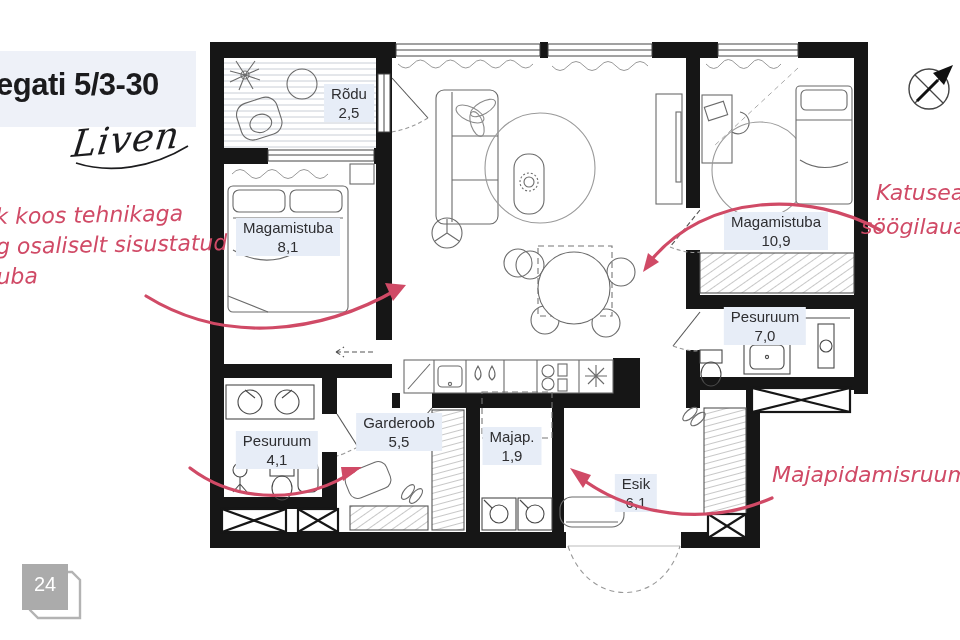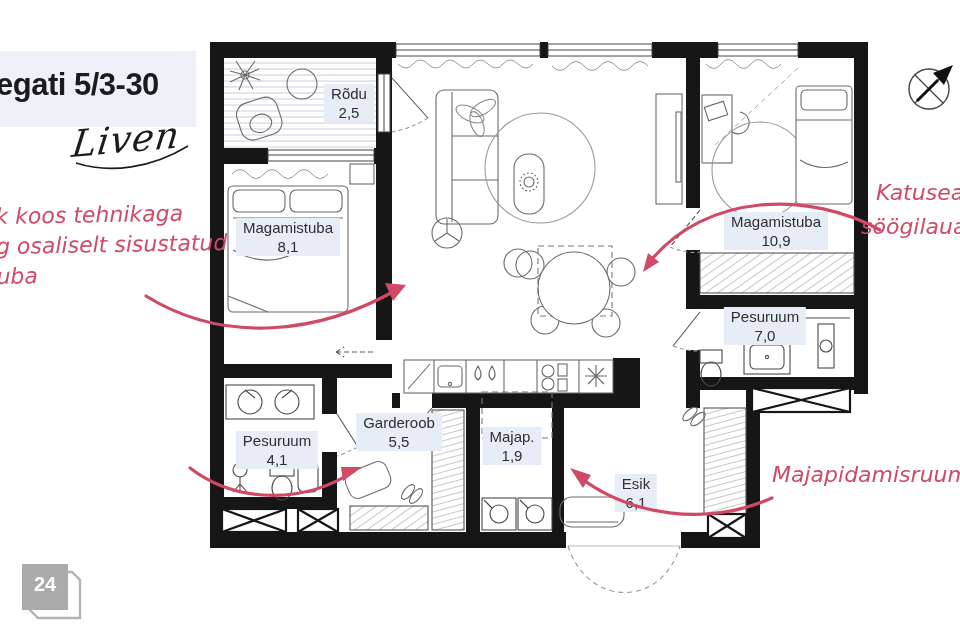--- a/index.html
+++ b/index.html
@@ -28,21 +28,21 @@
   
   .ann{position:absolute;font-family:"DejaVu Sans",sans-serif;font-style:italic;color:#d04a66;
        font-size:22px;z-index:3;white-space:nowrap;}
   .ann-left{left:-4px;top:200px;line-height:30px;transform:rotate(-1deg);}
   .ann-r1{left:876px;top:180px;}
   .ann-r2{left:861px;top:214px;}
   .ann-bl{left:8px;top:444px;}
   .ann-br{left:772px;top:462px;}
   
   .badge-num{position:absolute;left:27px;top:573px;width:36px;text-align:center;font-size:20px;
-             font-weight:bold;color:#ffffff;z-index:6;}
+             font-weight:normal;color:#ffffff;z-index:6;}
   .plan{z-index:1;} .overlay{z-index:4;}
 </style>
 </head>
 <body>
 <div class="screen">
 
 <svg class="plan" width="960" height="640" viewBox="0 0 960 640">
   <defs>
     <pattern id="deck" width="6" height="6" patternUnits="userSpaceOnUse">
       <path d="M0,3 H6" stroke="#c9ced6" stroke-width="1"></path>

